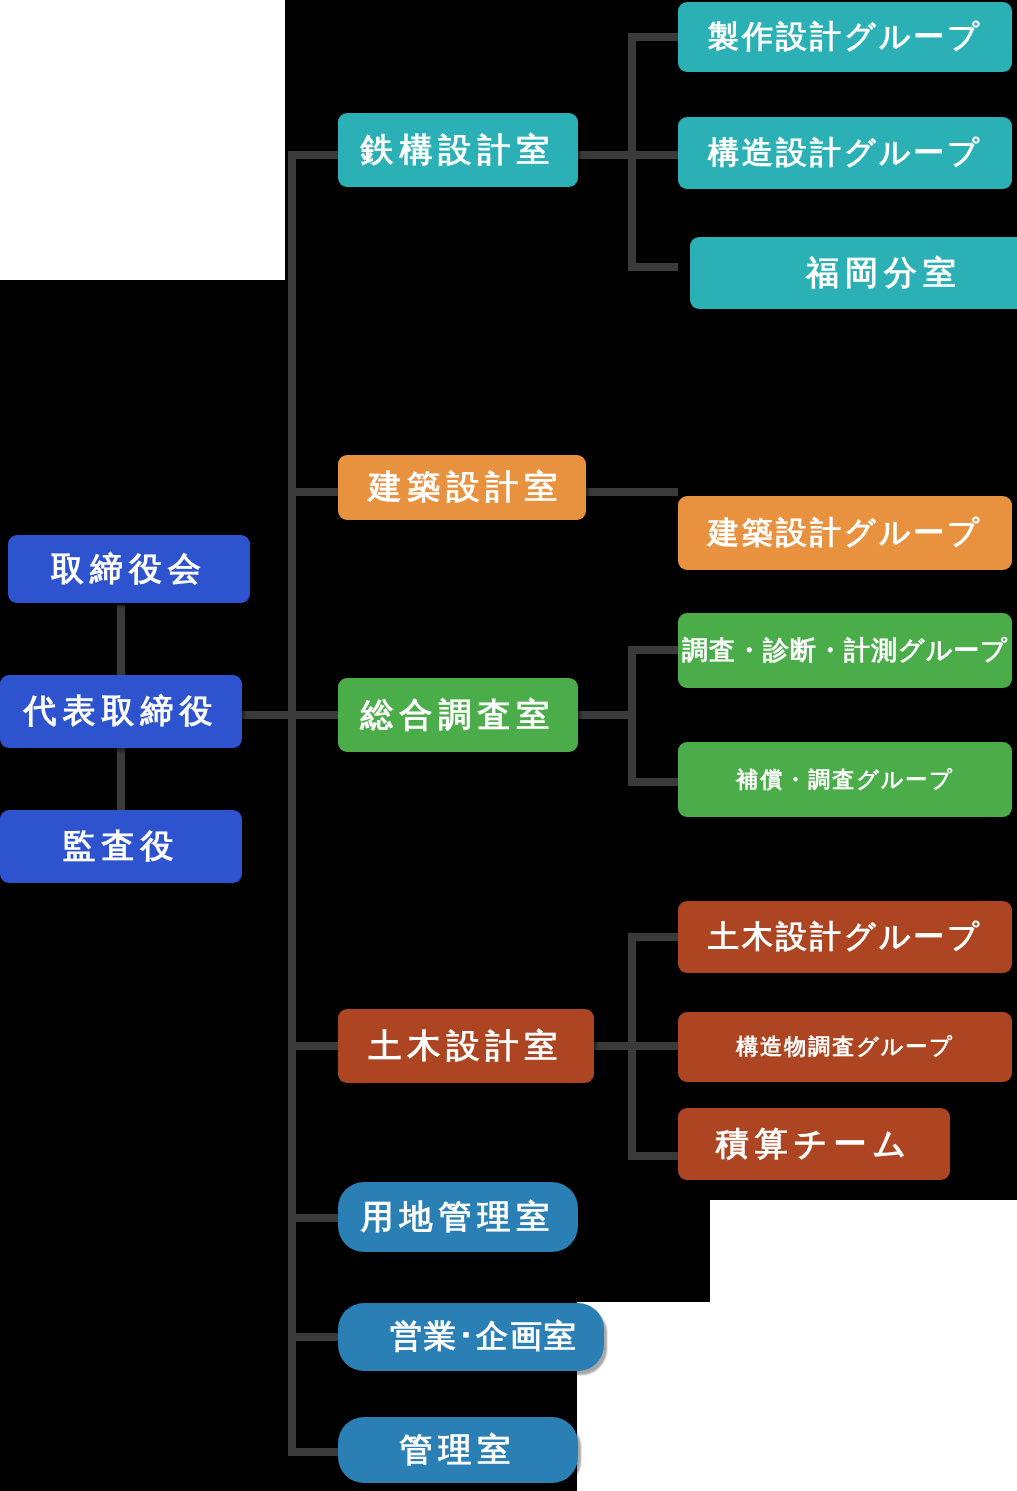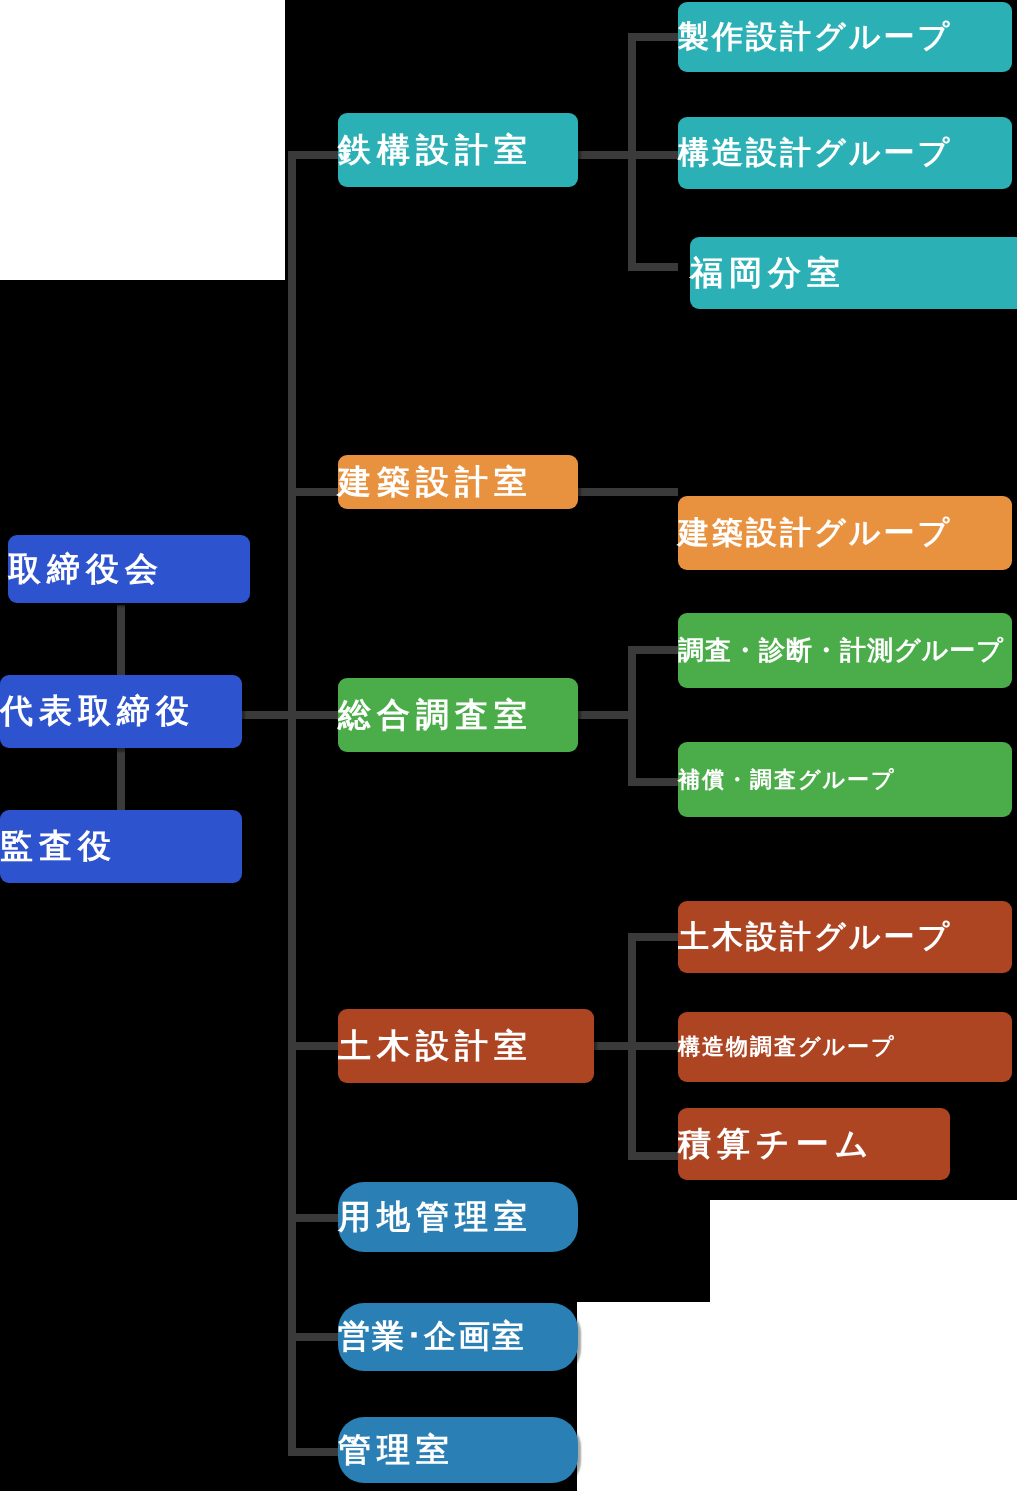--- a/index.html
+++ b/index.html
@@ -7,21 +7,21 @@
     position:relative;
     width:1017px;height:1491px;
     background:#000;
     overflow:hidden;
     font-family:"DejaVu Sans","Liberation Sans",sans-serif;
   }
   .white-area{position:absolute;background:#ffffff;}
   .line{position:absolute;background:#3a3a3a;}
   .node{
     position:absolute;
-    display:flex;align-items:center;
+    display:flex;align-items:center;justify-content:center;
     color:#ffffff;font-weight:bold;
     border-radius:9px;
     box-shadow:3px 4px 2px rgba(0,0,0,0.35);
     white-space:nowrap;
     text-align:center;
   }
   .c-royal{background:#2d53cf;}
   .c-steel{background:#2a7fb4;border-radius:26px;}
   .c-teal{background:#2bb1b5;}
   .c-orange{background:#e8923f;}
@@ -76,33 +76,33 @@
   <div class="node c-royal fs-big" style="left:0;top:675px;width:242px;height:73px;">
     <span>代表取締役</span>
   </div>
   <div class="node c-royal fs-big" style="left:0;top:810px;width:242px;height:73px;">
     <span>監査役</span>
   </div>
 
   <div class="node c-teal fs-big" style="left:338px;top:113px;width:240px;height:74px;">
     <span>鉄構設計室</span>
   </div>
-  <div class="node c-orange fs-big" style="left:338px;top:455px;width:240px;height:54px;">
+  <div class="node c-orange fs-big" style="left:338px;top:455px;width:240px;height:65px;padding-left:8px;">
     <span>建築設計室</span>
   </div>
   <div class="node c-green fs-big" style="left:338px;top:678px;width:240px;height:74px;">
     <span>総合調査室</span>
   </div>
   <div class="node c-rust fs-big" style="left:338px;top:1009px;width:256px;height:74px;">
     <span>土木設計室</span>
   </div>
   <div class="node c-steel fs-big" style="left:338px;top:1182px;width:240px;height:70px;">
     <span>用地管理室</span>
   </div>
-  <div class="node c-steel fs-eigyo" style="left:338px;top:1303px;width:240px;height:68px;">
+  <div class="node c-steel fs-eigyo" style="left:338px;top:1303px;width:240px;height:68px;padding-left:26px;">
     <span>営業･企画室</span>
   </div>
   <div class="node c-steel fs-big" style="left:338px;top:1417px;width:240px;height:66px;">
     <span>管理室</span>
   </div>
 
   <div class="node c-teal fs-g8" style="left:678px;top:2px;width:334px;height:70px;">
     <span>製作設計グループ</span>
   </div>
   <div class="node c-teal fs-g8" style="left:678px;top:117px;width:334px;height:72px;">

